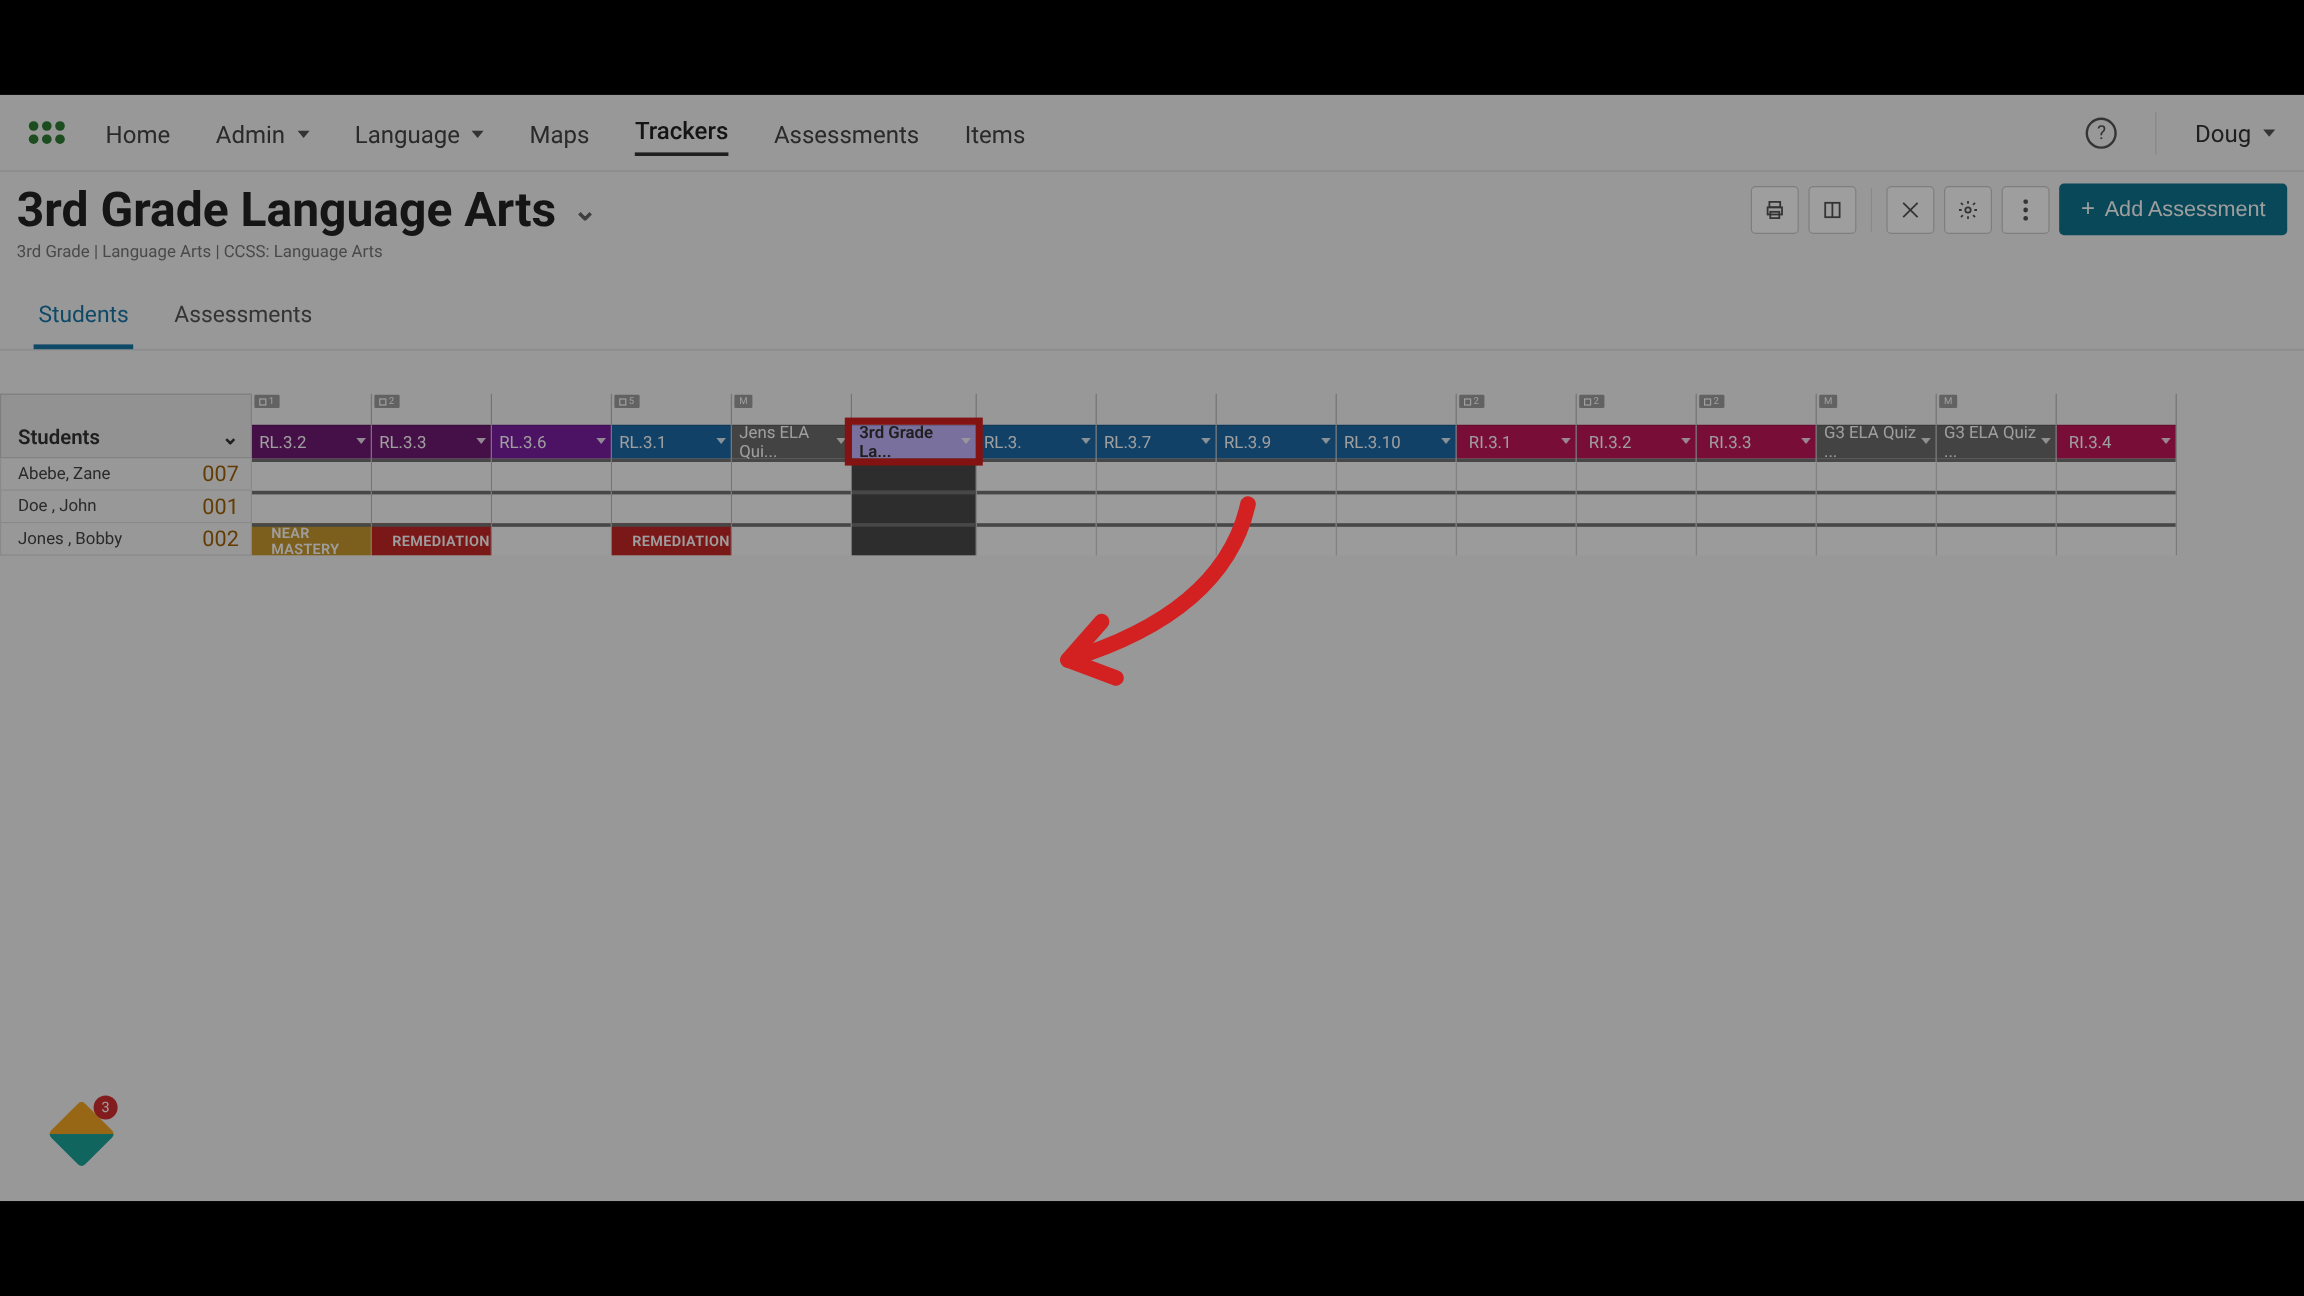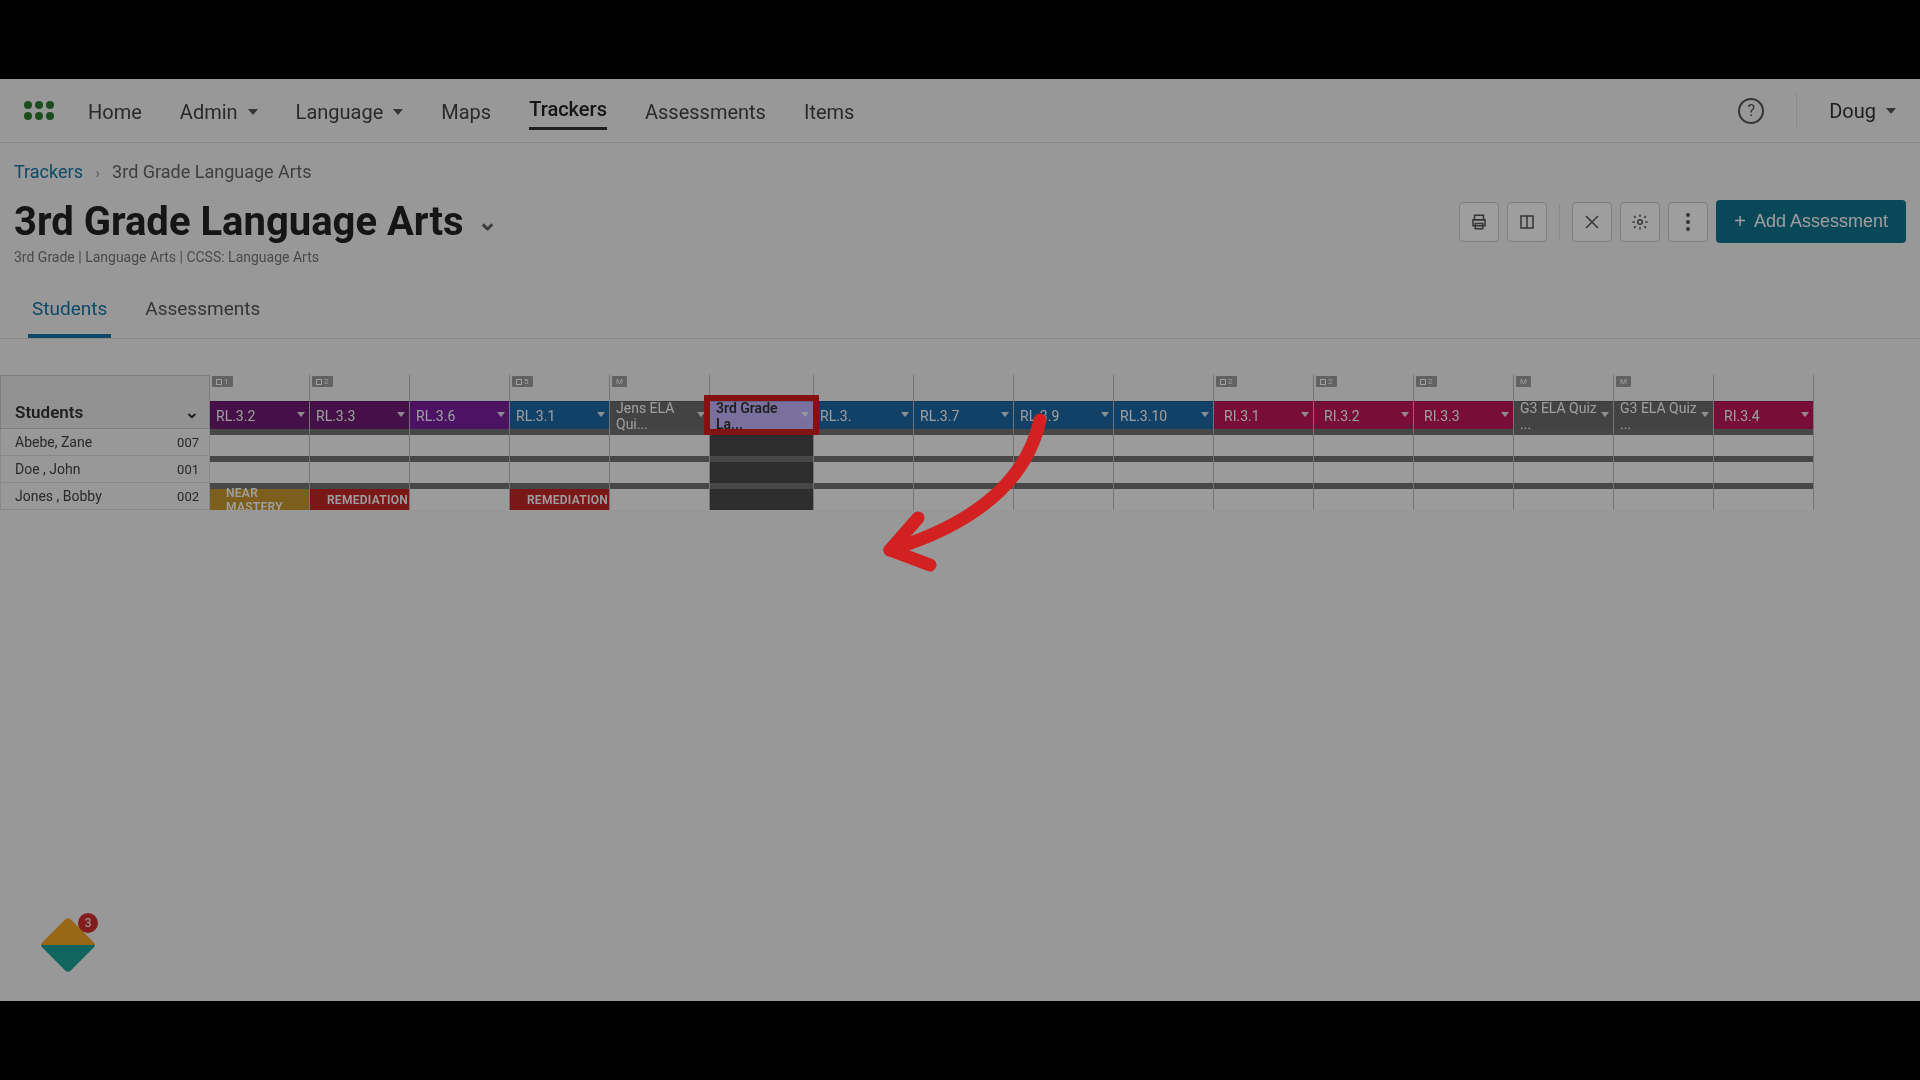--- a/index.html
+++ b/index.html
@@ -44,31 +44,31 @@
   .tabs { display:flex; gap:30px; padding:0 28px; border-bottom:1px solid #ddd; }
   .tab { font-size:19px; color:#555; padding:10px 4px 14px; cursor:pointer; }
   .tab.active { color:#1976a8; border-bottom:4px solid #1976a8; }
 
   
   .grid-wrap { position:relative; margin-top:36px; }
   .grid { display:flex; }
   .stud-col { width:210px; flex:0 0 210px; }
   .stud-head { height:54px; display:flex; align-items:flex-end; justify-content:space-between; padding:0 10px 6px 14px; background:#ececec; border:1px solid #ccc; font-size:17px; font-weight:600; }
   .stud-row { height:27px; display:flex; justify-content:space-between; align-items:center; padding:0 10px 0 14px; background:#f6f6f6; border:1px solid #ddd; border-top:none; font-size:14px; color:#444; }
-  .stud-row .id { color:#404040; font-size:13px; }
+  .stud-row .id { color:#a16207; font-size:18px; }
 
   .cols { display:flex; flex:1; overflow:hidden; }
   .col { border-right:1px solid #bbb; display:flex; flex-direction:column; flex:0 0 auto; }
   .badge-row { height:12px; display:flex; justify-content:flex-start; padding-left:2px; }
   .badge { height:11px; background:#9e9e9e; color:#fff; font-size:8px; padding:0 4px; display:flex; align-items:center; gap:2px; border-radius:1px; margin-top:1px;}
   .badge .sq { width:6px; height:6px; border:1px solid #fff; }
   .col-head { height:28px; display:flex; align-items:center; padding:0 6px; color:#fff; font-size:14px; position:relative; border-top:1px solid rgba(0,0,0,0.15); }
   .col-head .dd { position:absolute; right:4px; top:10px; border-left:4px solid transparent; border-right:4px solid transparent; border-top:5px solid rgba(255,255,255,0.85); }
 
-  .cell { height:27px; border-top:6px solid #737373; background:#fff; font-size:12px; color:#fff; display:flex; align-items:center; justify-content:center; font-weight:600; letter-spacing:0.3px;padding-left:16px; }
+  .cell { height:27px; border-top:3px solid #737373; background:#fff; font-size:12px; color:#fff; display:flex; align-items:center; justify-content:center; font-weight:600; letter-spacing:0.3px;padding-left:16px; }
   .cell.empty { background:#fafafa; }
   .cell.dark { background:#4a4a4a; }
   .near { background:#c99a2e; }
   .remed { background:#c62828; }
 
   .purple { background:#701a75; }
   .purple2 { background:#7b1fa2; }
   .blue { background:#1e6aa8; }
   .gray { background:#6d6d6d; }
   .white-col { background:#c4b5fd; color:#333; }
@@ -118,25 +118,20 @@
     </div>
     <div class="nav-right">
       <div class="help-icon">?</div>
       <div class="divider-v"></div>
       <div class="user-menu chev-down">
           <span>Doug</span>
         </div>
     </div>
   </div>
 
-  <div class="crumbs">
-    <a>Trackers</a>
-    <span class="sep">›</span>
-    <span>3rd Grade Language Arts</span>
-  </div>
 
   <div class="title-row">
     <div class="page-title">
       <span>3rd Grade Language Arts</span>
       <span class="title-chev">⌄</span>
     </div>
     <div class="title-actions">
       <div class="icon-btn">
         <svg width="18" height="18" viewBox="0 0 24 24" fill="none" stroke="#555" stroke-width="2">
             <rect x="6" y="3" width="12" height="6"></rect>

